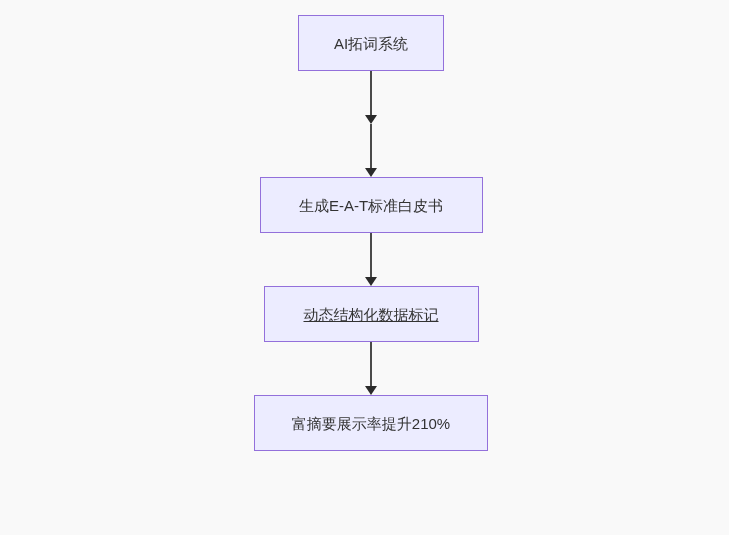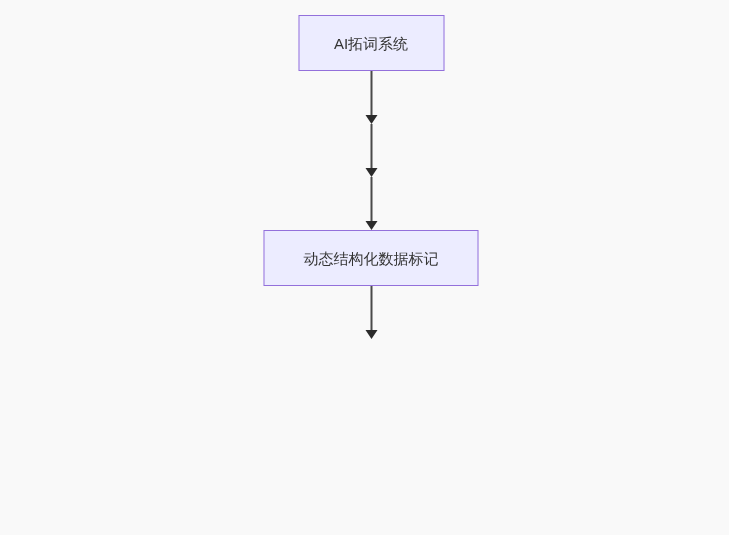--- a/index.html
+++ b/index.html
@@ -39,21 +39,21 @@
     color: #333333;
     font-size: 15px;
     line-height: 1;
     padding: 0 20px;
     white-space: nowrap;
   }
 
   .node.n1 { min-width: 146px; }
   .node.n2 { min-width: 196px; }
   .node.n3 { min-width: 223px; }
-  .node.n4 { min-width: 215px; }
+  .node.n4 { min-width: 215px; text-decoration: underline; }
   .node.n5 { min-width: 234px; }
 
   .arrow {
     height: 53px;
     display: flex;
     flex-direction: column;
     align-items: center;
   }
 
   .arrow .line {
@@ -84,30 +84,36 @@
       <div class="line"></div>
       <div class="head"></div>
     </div>
 
 
     <div class="arrow">
       <div class="line"></div>
       <div class="head"></div>
     </div>
 
+    <div class="node n3">
+      <span>生成E-A-T标准白皮书</span>
+    </div>
 
     <div class="arrow">
       <div class="line"></div>
       <div class="head"></div>
     </div>
 
     <div class="node n4">
       <span>动态结构化数据标记</span>
     </div>
 
     <div class="arrow">
       <div class="line"></div>
       <div class="head"></div>
     </div>
 
+    <div class="node n5">
+      <span>富摘要展示率提升210%</span>
+    </div>
 
   </div>
 </div>
 
 </body></html>

